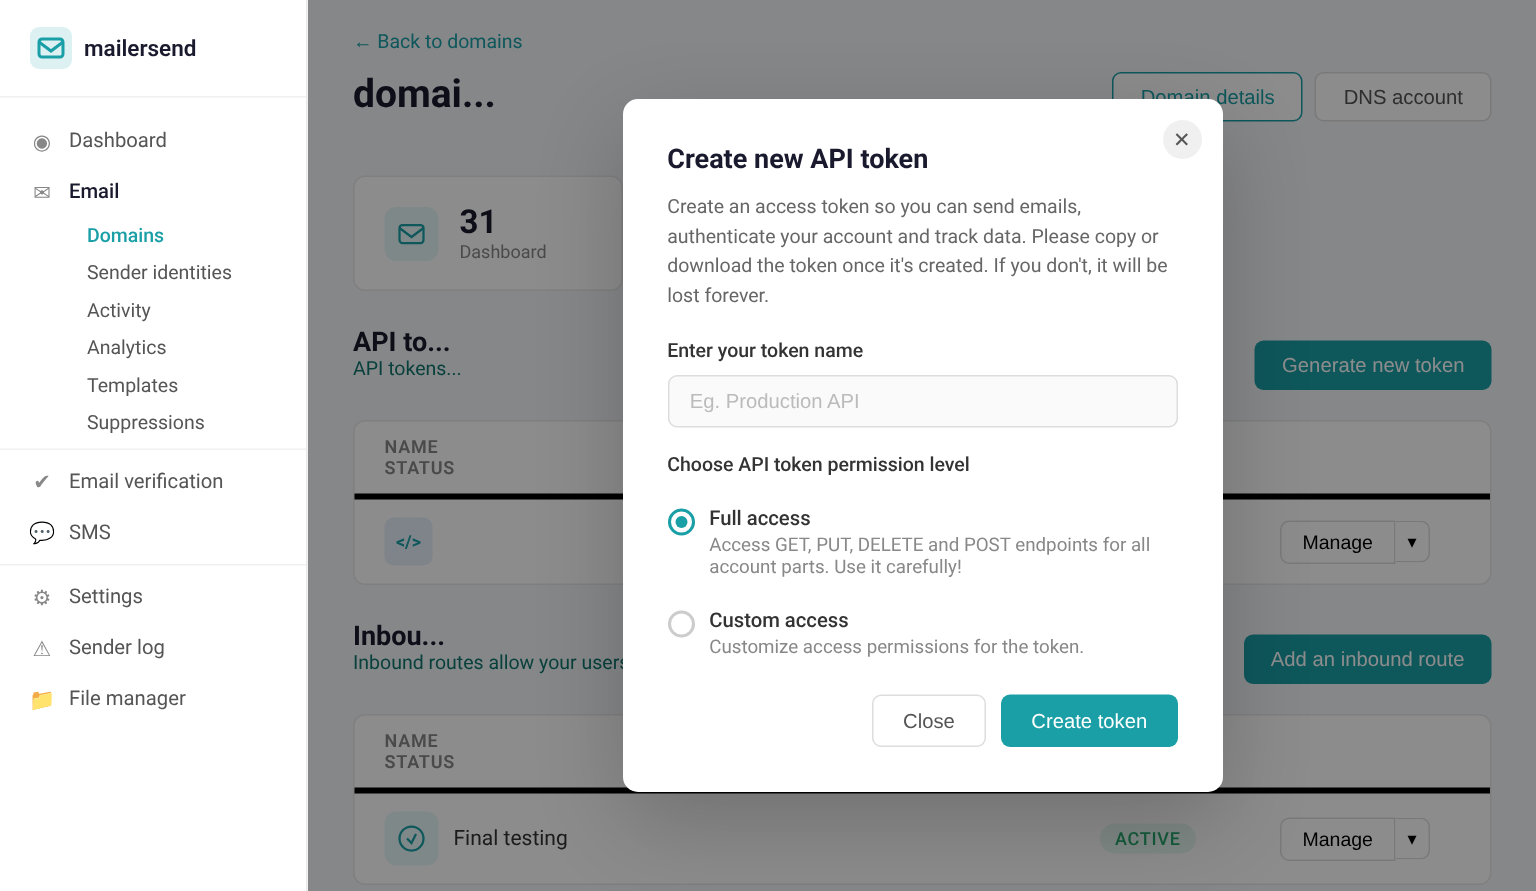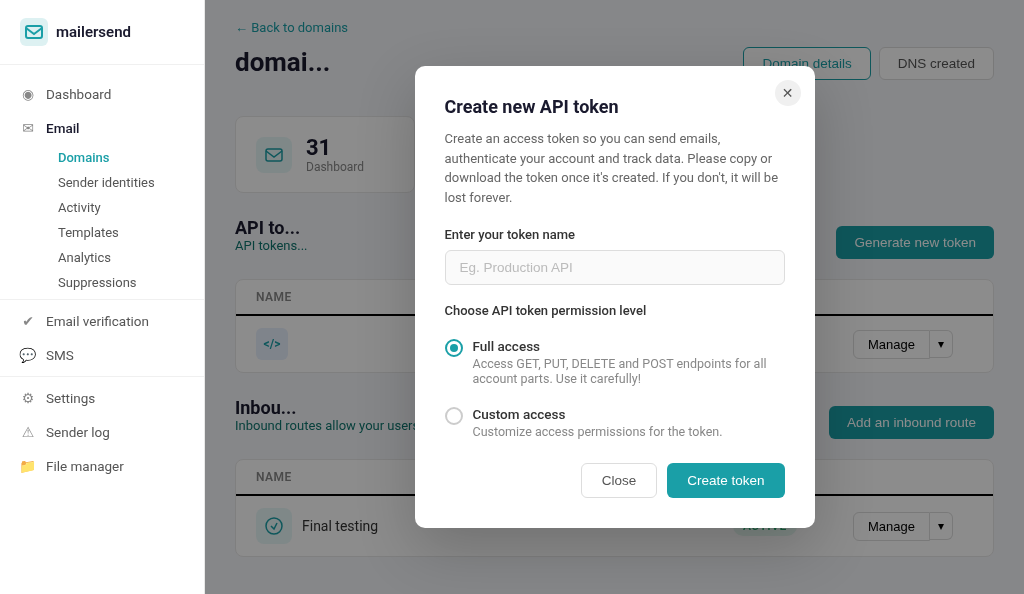--- a/index.html
+++ b/index.html
@@ -39,21 +39,21 @@
     .stat-label { font-size: 12px; color: #888; }
 
     
     .section-header { display: flex; justify-content: space-between; align-items: center; margin-bottom: 12px; }
     .section-title { font-size: 18px; font-weight: 700; color: #1a1a2e; }
     .section-desc { font-size: 13px; color: #0f766e; margin-bottom: 14px; }
     .btn-primary { background: #1a9fa7; color: #fff; border: none; border-radius: 6px; padding: 9px 18px; cursor: pointer; font-size: 13.5px; font-weight: 500; }
 
     
     .data-table { background: #fff; border-radius: 8px; border: 1px solid #e8e8e8; margin-bottom: 24px; }
-    .table-header { display: flex; padding: 10px 20px; border-bottom: 2px solid #000000; }
+    .table-header { display: flex; padding: 10px 20px; border-bottom: 4px solid #000000; flex-direction: column; }
     .col-name { flex: 1; font-size: 12px; color: #888; font-weight: 600; text-transform: uppercase; letter-spacing: 0.5px; }
     .col-status { width: 120px; font-size: 12px; color: #888; font-weight: 600; text-transform: uppercase; letter-spacing: 0.5px; }
     .col-action { width: 120px; }
     .table-row { display: flex; align-items: center; padding: 12px 20px; border-bottom: 1px solid #f0f0f0; }
     .table-row:last-child { border-bottom: none; }
     .token-icon { width: 32px; height: 32px; background: #e8f0fe; border-radius: 6px; display: flex; align-items: center; justify-content: center; margin-right: 10px; color: #1a9fa7; font-size: 12px; font-weight: 700; }
     .badge-active { background: #e6f7f0; color: #27a76e; font-size: 12px; padding: 3px 10px; border-radius: 20px; font-weight: 500; }
     .manage-btn { display: flex; align-items: center; gap: 0; }
     .manage-main { background: #fff; border: 1px solid #ddd; border-radius: 6px 0 0 6px; padding: 6px 14px; font-size: 13px; cursor: pointer; }
     .manage-arrow { background: #fff; border: 1px solid #ddd; border-left: none; border-radius: 0 6px 6px 0; padding: 6px 8px; font-size: 12px; cursor: pointer; }
@@ -102,22 +102,22 @@
         <span>Dashboard</span>
       </div>
       <div class="nav-item active">
         <span class="nav-icon">✉</span>
         <span>Email</span>
       </div>
       <div class="nav-sub">
         <span class="nav-sub-item active">Domains</span>
         <span class="nav-sub-item">Sender identities</span>
         <span class="nav-sub-item">Activity</span>
+        <span class="nav-sub-item">Analytics</span>
         <span class="nav-sub-item">Templates</span>
-        <span class="nav-sub-item">Analytics</span>
         <span class="nav-sub-item">Suppressions</span>
       </div>
       <div class="sidebar-divider"></div>
       <div class="nav-item">
         <span class="nav-icon">✔</span>
         <span>Email verification</span>
       </div>
       <div class="nav-item">
         <span class="nav-icon">💬</span>
         <span>SMS</span>
@@ -138,21 +138,21 @@
     </nav>
   </aside>
 
   <main class="main-content">
     <div class="content-inner">
       <div class="back-link">← Back to domains</div>
       <div style="display:flex; justify-content:space-between; align-items:flex-start; margin-bottom:16px;">
         <h1 class="page-title">domai...</h1>
         <div class="page-tabs">
           <button class="tab-btn active">Domain details</button>
-          <button class="tab-btn">DNS created</button>
+          <button class="tab-btn">DNS account</button>
         </div>
       </div>
 
       <div class="stats-row">
         <div class="stat-card">
           <div class="stat-icon">
             <svg width="18" height="18" viewBox="0 0 18 18" fill="none">
               <rect x="1" y="3" width="16" height="12" rx="2" stroke="#1a9fa7" stroke-width="1.5" fill="none"></rect>
               <path d="M1 5 L9 11 L17 5" stroke="#1a9fa7" stroke-width="1.5"></path>
             </svg>

